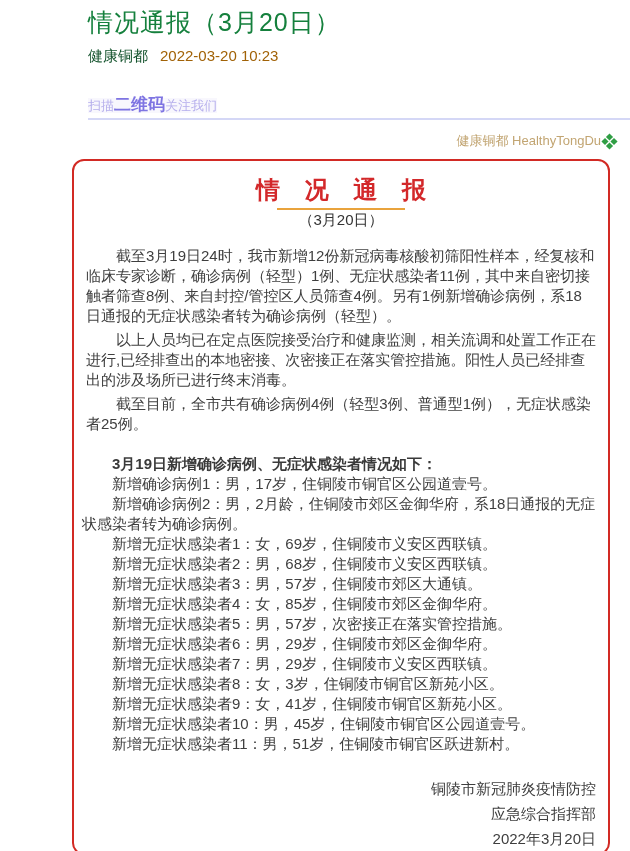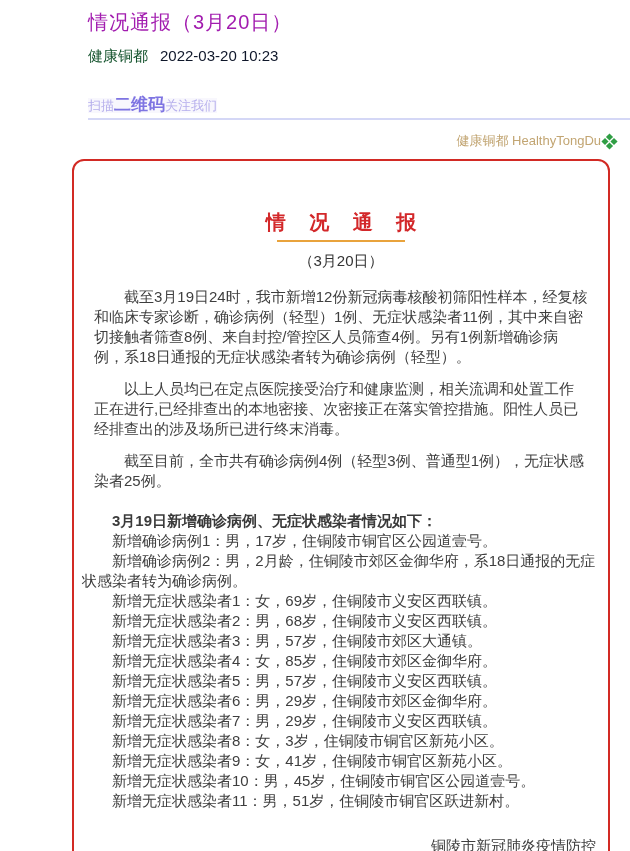--- a/index.html
+++ b/index.html
@@ -10,29 +10,29 @@
     overflow: hidden;
     font-family: "Liberation Sans", "DejaVu Sans", sans-serif;
     -webkit-font-smoothing: antialiased;
   }
   .article { position: relative; width: 630px; }
 
   
   .header { padding: 6px 0 0 88px; }
   .page-title {
     margin: 0;
-    font-size: 20px;
+    font-size: 25px;
     font-weight: 400;
     letter-spacing: 1px;
-    color: #a21caf;
+    color: #15803d;
     line-height: 32px;
   }
   .byline { margin-top: 8px; font-size: 15px; line-height: 20px; }
   .account-link { color: #14532d; margin-right: 12px; cursor: pointer; }
-  .timestamp { color: #0f172a; }
+  .timestamp { color: #a16207; }
 
   .qr-row { margin-top: 30px; font-size: 13px; line-height: 18px; }
   .qr-link {
     color: #b5aeec;
     text-decoration-color: #b5aeec;
     background: rgba(186, 180, 240, 0.10);
     cursor: pointer;
   }
   .qr-highlight {
     color: #7e74e2;
@@ -63,46 +63,44 @@
     width: 538px;
     border: 2px solid #d22a24;
     border-radius: 12px;
     padding: 16px 8px 2px 8px;
     background: #ffffff;
   }
   .notice-title {
     text-align: center;
     color: #d3282a;
     font-weight: bold;
-    font-size: 20px;
+    font-size: 24px;
     line-height: 26px;
     letter-spacing: 9px;
     text-indent: 9px;
-    margin-top: 32px;
   }
   .notice-underline {
     width: 128px;
     height: 2px;
     background: #e9a33c;
     margin: 5px auto 0 auto;
   }
   .notice-date {
-    margin-top: 9px;
     text-align: center;
     font-size: 15px;
     line-height: 20px;
     color: #333333;
   }
   .notice-body {
     margin-top: 16px;
     font-size: 15px;
     line-height: 20px;
     color: #3e3e3e;
   }
-  .para { margin: 12px; text-indent: 2em; }
+  .para { margin: 4px; text-indent: 2em; }
   .cases-heading {
     margin: 20px 0 0 0;
     font-weight: bold;
     text-indent: 2em;
     color: #3a3a3a;
   }
   .case-line { margin: 0; text-indent: 2em; }
   .signature {
     margin-top: 22px;
     text-align: right;
@@ -150,28 +148,29 @@
       <p class="para">以上人员均已在定点医院接受治疗和健康监测，相关流调和处置工作正在进行,已经排查出的本地密接、次密接正在落实管控措施。阳性人员已经排查出的涉及场所已进行终末消毒。</p>
       <p class="para">截至目前，全市共有确诊病例4例（轻型3例、普通型1例），无症状感染者25例。</p>
 
       <p class="cases-heading">3月19日新增确诊病例、无症状感染者情况如下：</p>
       <p class="case-line">新增确诊病例1：男，17岁，住铜陵市铜官区公园道壹号。</p>
       <p class="case-line">新增确诊病例2：男，2月龄，住铜陵市郊区金御华府，系18日通报的无症状感染者转为确诊病例。</p>
       <p class="case-line">新增无症状感染者1：女，69岁，住铜陵市义安区西联镇。</p>
       <p class="case-line">新增无症状感染者2：男，68岁，住铜陵市义安区西联镇。</p>
       <p class="case-line">新增无症状感染者3：男，57岁，住铜陵市郊区大通镇。</p>
       <p class="case-line">新增无症状感染者4：女，85岁，住铜陵市郊区金御华府。</p>
-      <p class="case-line">新增无症状感染者5：男，57岁，住铜陵市义安区西联镇。</p>
+      <p class="case-line">新增无症状感染者5：男，57岁，次密接正在落实管控措施。</p>
       <p class="case-line">新增无症状感染者6：男，29岁，住铜陵市郊区金御华府。</p>
       <p class="case-line">新增无症状感染者7：男，29岁，住铜陵市义安区西联镇。</p>
       <p class="case-line">新增无症状感染者8：女，3岁，住铜陵市铜官区新苑小区。</p>
       <p class="case-line">新增无症状感染者9：女，41岁，住铜陵市铜官区新苑小区。</p>
       <p class="case-line">新增无症状感染者10：男，45岁，住铜陵市铜官区公园道壹号。</p>
       <p class="case-line">新增无症状感染者11：男，51岁，住铜陵市铜官区跃进新村。</p>
 
       <div class="signature">
         <div>铜陵市新冠肺炎疫情防控</div>
+        <div>应急综合指挥部</div>
         <div>2022年3月20日</div>
       </div>
     </div>
   </div>
 
 </div>
 
 </body></html>

